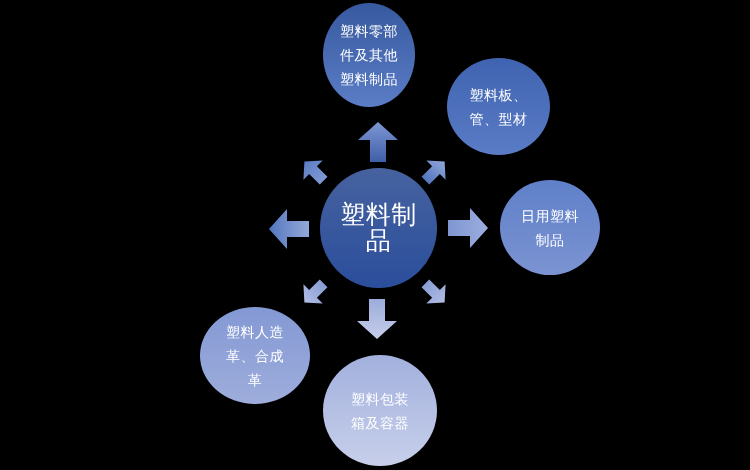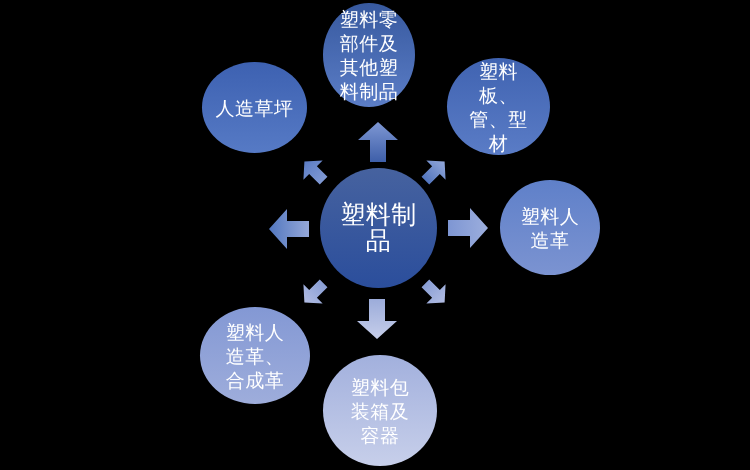--- a/index.html
+++ b/index.html
@@ -5,21 +5,21 @@
   html,body{margin:0;padding:0;background:#000;}
   #stage{
     position:relative;width:750px;height:470px;background:#000;overflow:hidden;
     font-family:"DejaVu Sans","Liberation Sans",sans-serif;
   }
   .node{
     position:absolute;border-radius:50%;
     display:flex;align-items:center;justify-content:center;
     color:#fff;text-align:center;
   }
-  .node .lbl{display:block;line-height:24px;font-size:19px;letter-spacing:.5px;}
+  .node .lbl{display:block;line-height:24px;font-size:14px;letter-spacing:.5px;}
   
   .n-center{left:320px;top:168px;width:117px;height:120px;
     background:linear-gradient(to bottom,#46629F,#2B4E9C);}
   .n-center .lbl{font-size:25px;line-height:26px;}
   .n-top{left:323px;top:3px;width:92px;height:104px;
     background:linear-gradient(to bottom,#37599F,#5B7DC6);}
   .n-top-right{left:447px;top:58px;width:103px;height:97px;
     background:linear-gradient(to bottom,#4063B1,#5A7CC6);}
   .n-right{left:500px;top:180px;width:100px;height:95px;
     background:linear-gradient(to bottom,#5F80C9,#7B93D1);}
@@ -146,25 +146,22 @@
     <span class="lbl w1">塑料制品</span>
   </div>
 
   <div class="node n-top">
     <span class="lbl w4">塑料零部件及其他塑料制品</span>
   </div>
   <div class="node n-top-right">
     <span class="lbl w4">塑料板、管、型材</span>
   </div>
   <div class="node n-right">
-    <span class="lbl w4">塑料人造革</span>
+    <span class="lbl w4">日用塑料制品</span>
   </div>
   <div class="node n-bottom">
     <span class="lbl w4">塑料包装箱及容器</span>
   </div>
   <div class="node n-bottom-left">
     <span class="lbl w4">塑料人造革、合成革</span>
   </div>
-  <div class="node n-top-left">
-    <span class="lbl w1">人造草坪</span>
-  </div>
 
 </div>
 
 </body></html>

